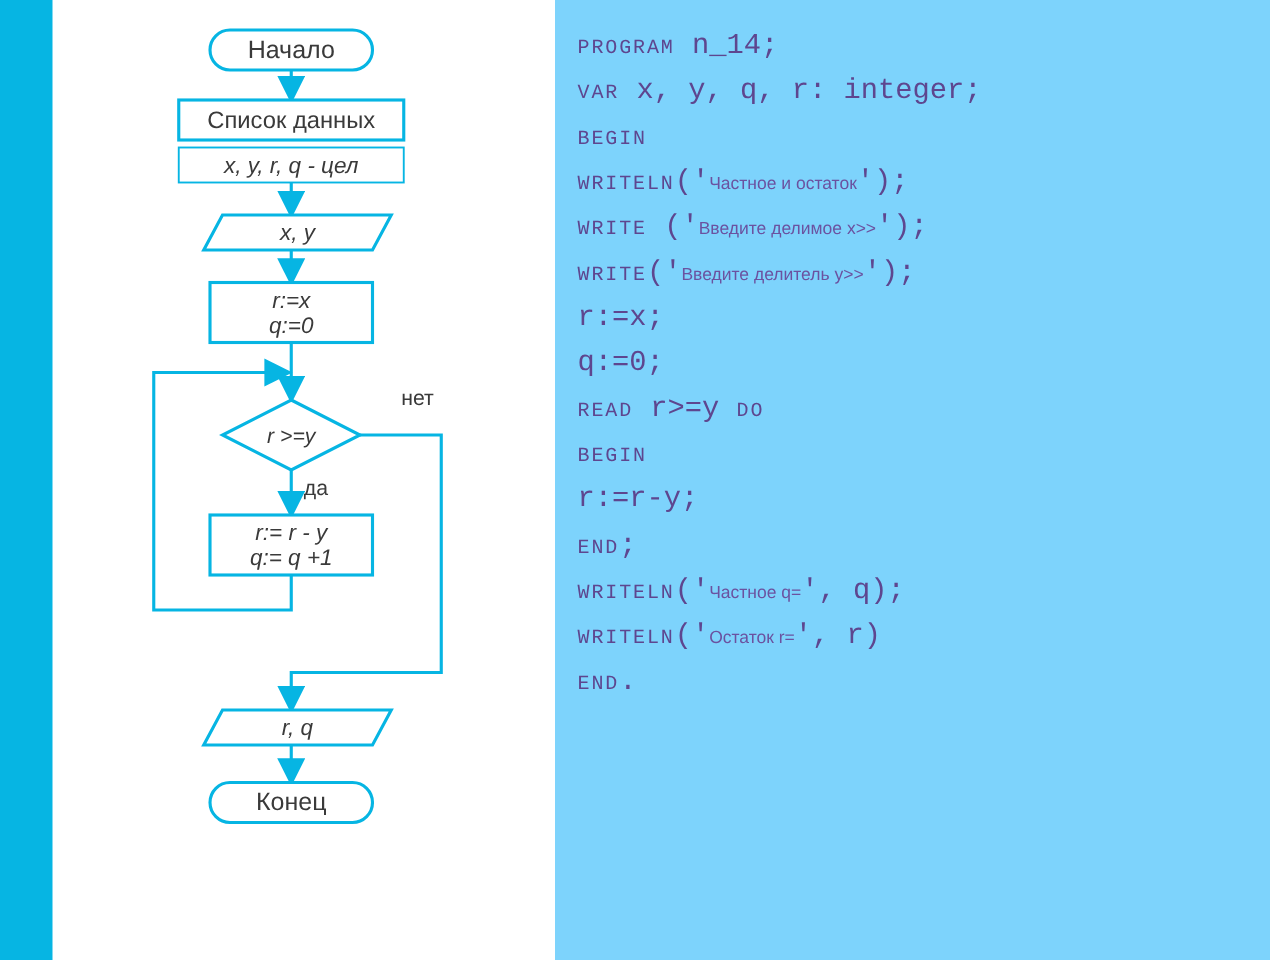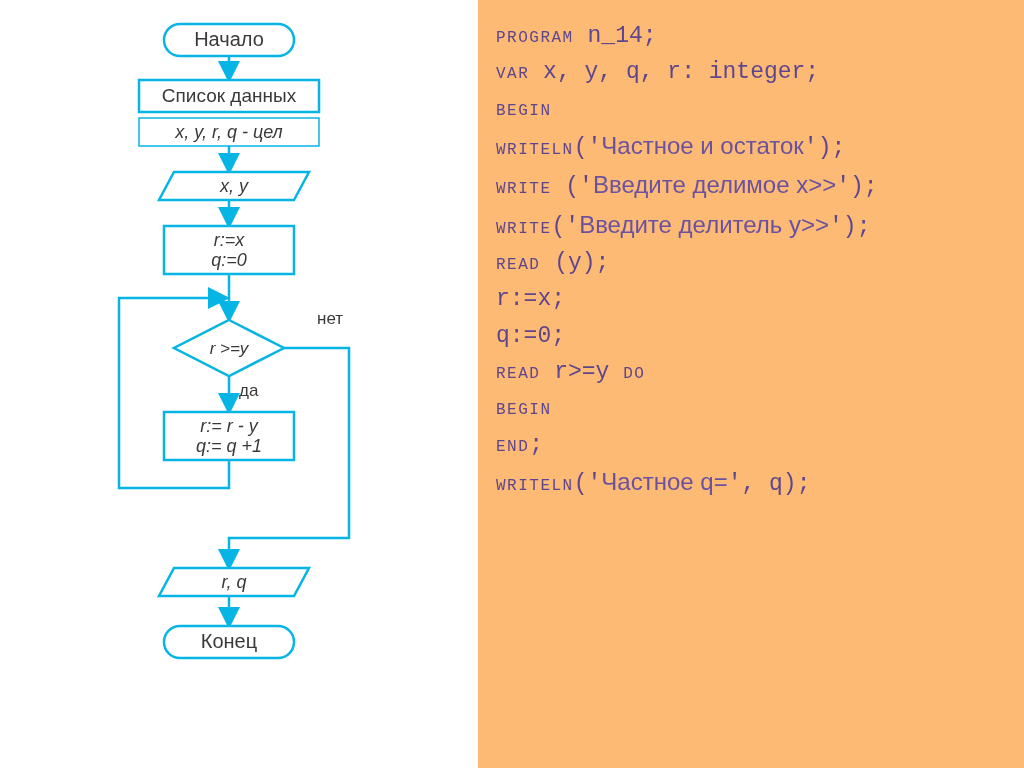--- a/index.html
+++ b/index.html
@@ -1,22 +1,22 @@
 <!DOCTYPE html>
 <html><head>
 <meta charset="utf-8">
 <style>
 *{box-sizing:border-box;margin:0;padding:0}
 body{width:1024px;height:768px;background:#fff;font-family:Arial,sans-serif;display:flex;overflow:hidden}
 .stripe{width:42px;height:768px;background:#06b5e3}
 .content{flex:1;display:flex}
-.left{width:478px;position:relative;padding-top:18px}
-.right{width:572px;background:#fdba74;padding:18px 18px 0 18px;font-family:'Courier New',monospace;font-size:23px;color:#5e468f;line-height:1.58}
+.left{width:402px;position:relative;padding-top:18px}
+.right{width:572px;background:#7dd3fc;padding:18px 18px 0 18px;font-family:'Courier New',monospace;font-size:23px;color:#5e468f;line-height:1.58}
 .right .sc{font-variant:small-caps;letter-spacing:1.5px}
-.right .str{font-family:Arial,sans-serif;font-size:24px;color:#6b52a0}
+.right .str{font-family:Arial,sans-serif;font-size:14px;color:#6b52a0}
 svg{display:block;margin:0 auto}
 .lbl{font-family:Arial,sans-serif;fill:#3a3a3a}
 </style>
 </head>
 <body>
 
 <div class="stripe"></div>
 <div class="content">
 <div class="left">
 <svg width="380" height="740" viewBox="0 0 380 740">
@@ -71,21 +71,23 @@
 </svg>
 </div>
 
 <div class="right">
 <div><span class="sc">program</span><span> n_14;</span></div>
 <div><span class="sc">  var</span><span> x, y, q, r: integer;</span></div>
 <div><span class="sc">begin</span></div>
 <div><span class="sc">  writeln</span><span>('</span><span class="str">Частное и остаток</span><span>');</span></div>
 <div><span class="sc">  write</span><span>  ('</span><span class="str">Введите делимое x&gt;&gt;</span><span>');</span></div>
 <div><span class="sc">  write</span><span>('</span><span class="str">Введите делитель y&gt;&gt;</span><span>');</span></div>
-<div><span class="sc">  read</span><span> (y);</span></div>
 <div><span>  r:=x;</span></div>
 <div><span>  q:=0;</span></div>
 <div><span class="sc">  read</span><span> r&gt;=y </span><span class="sc">do</span></div>
 <div><span class="sc">  begin</span></div>
+<div><span>   r:=r-y;</span></div>
 <div><span class="sc">  end;</span></div>
 <div><span class="sc">  writeln</span><span>('</span><span class="str">Частное q=</span><span>', q);</span></div>
+<div><span class="sc">  writeln</span><span>('</span><span class="str">Остаток r=</span><span>', r)</span></div>
+<div><span class="sc">end.</span></div>
 </div>
 </div>
 
 </body></html>

